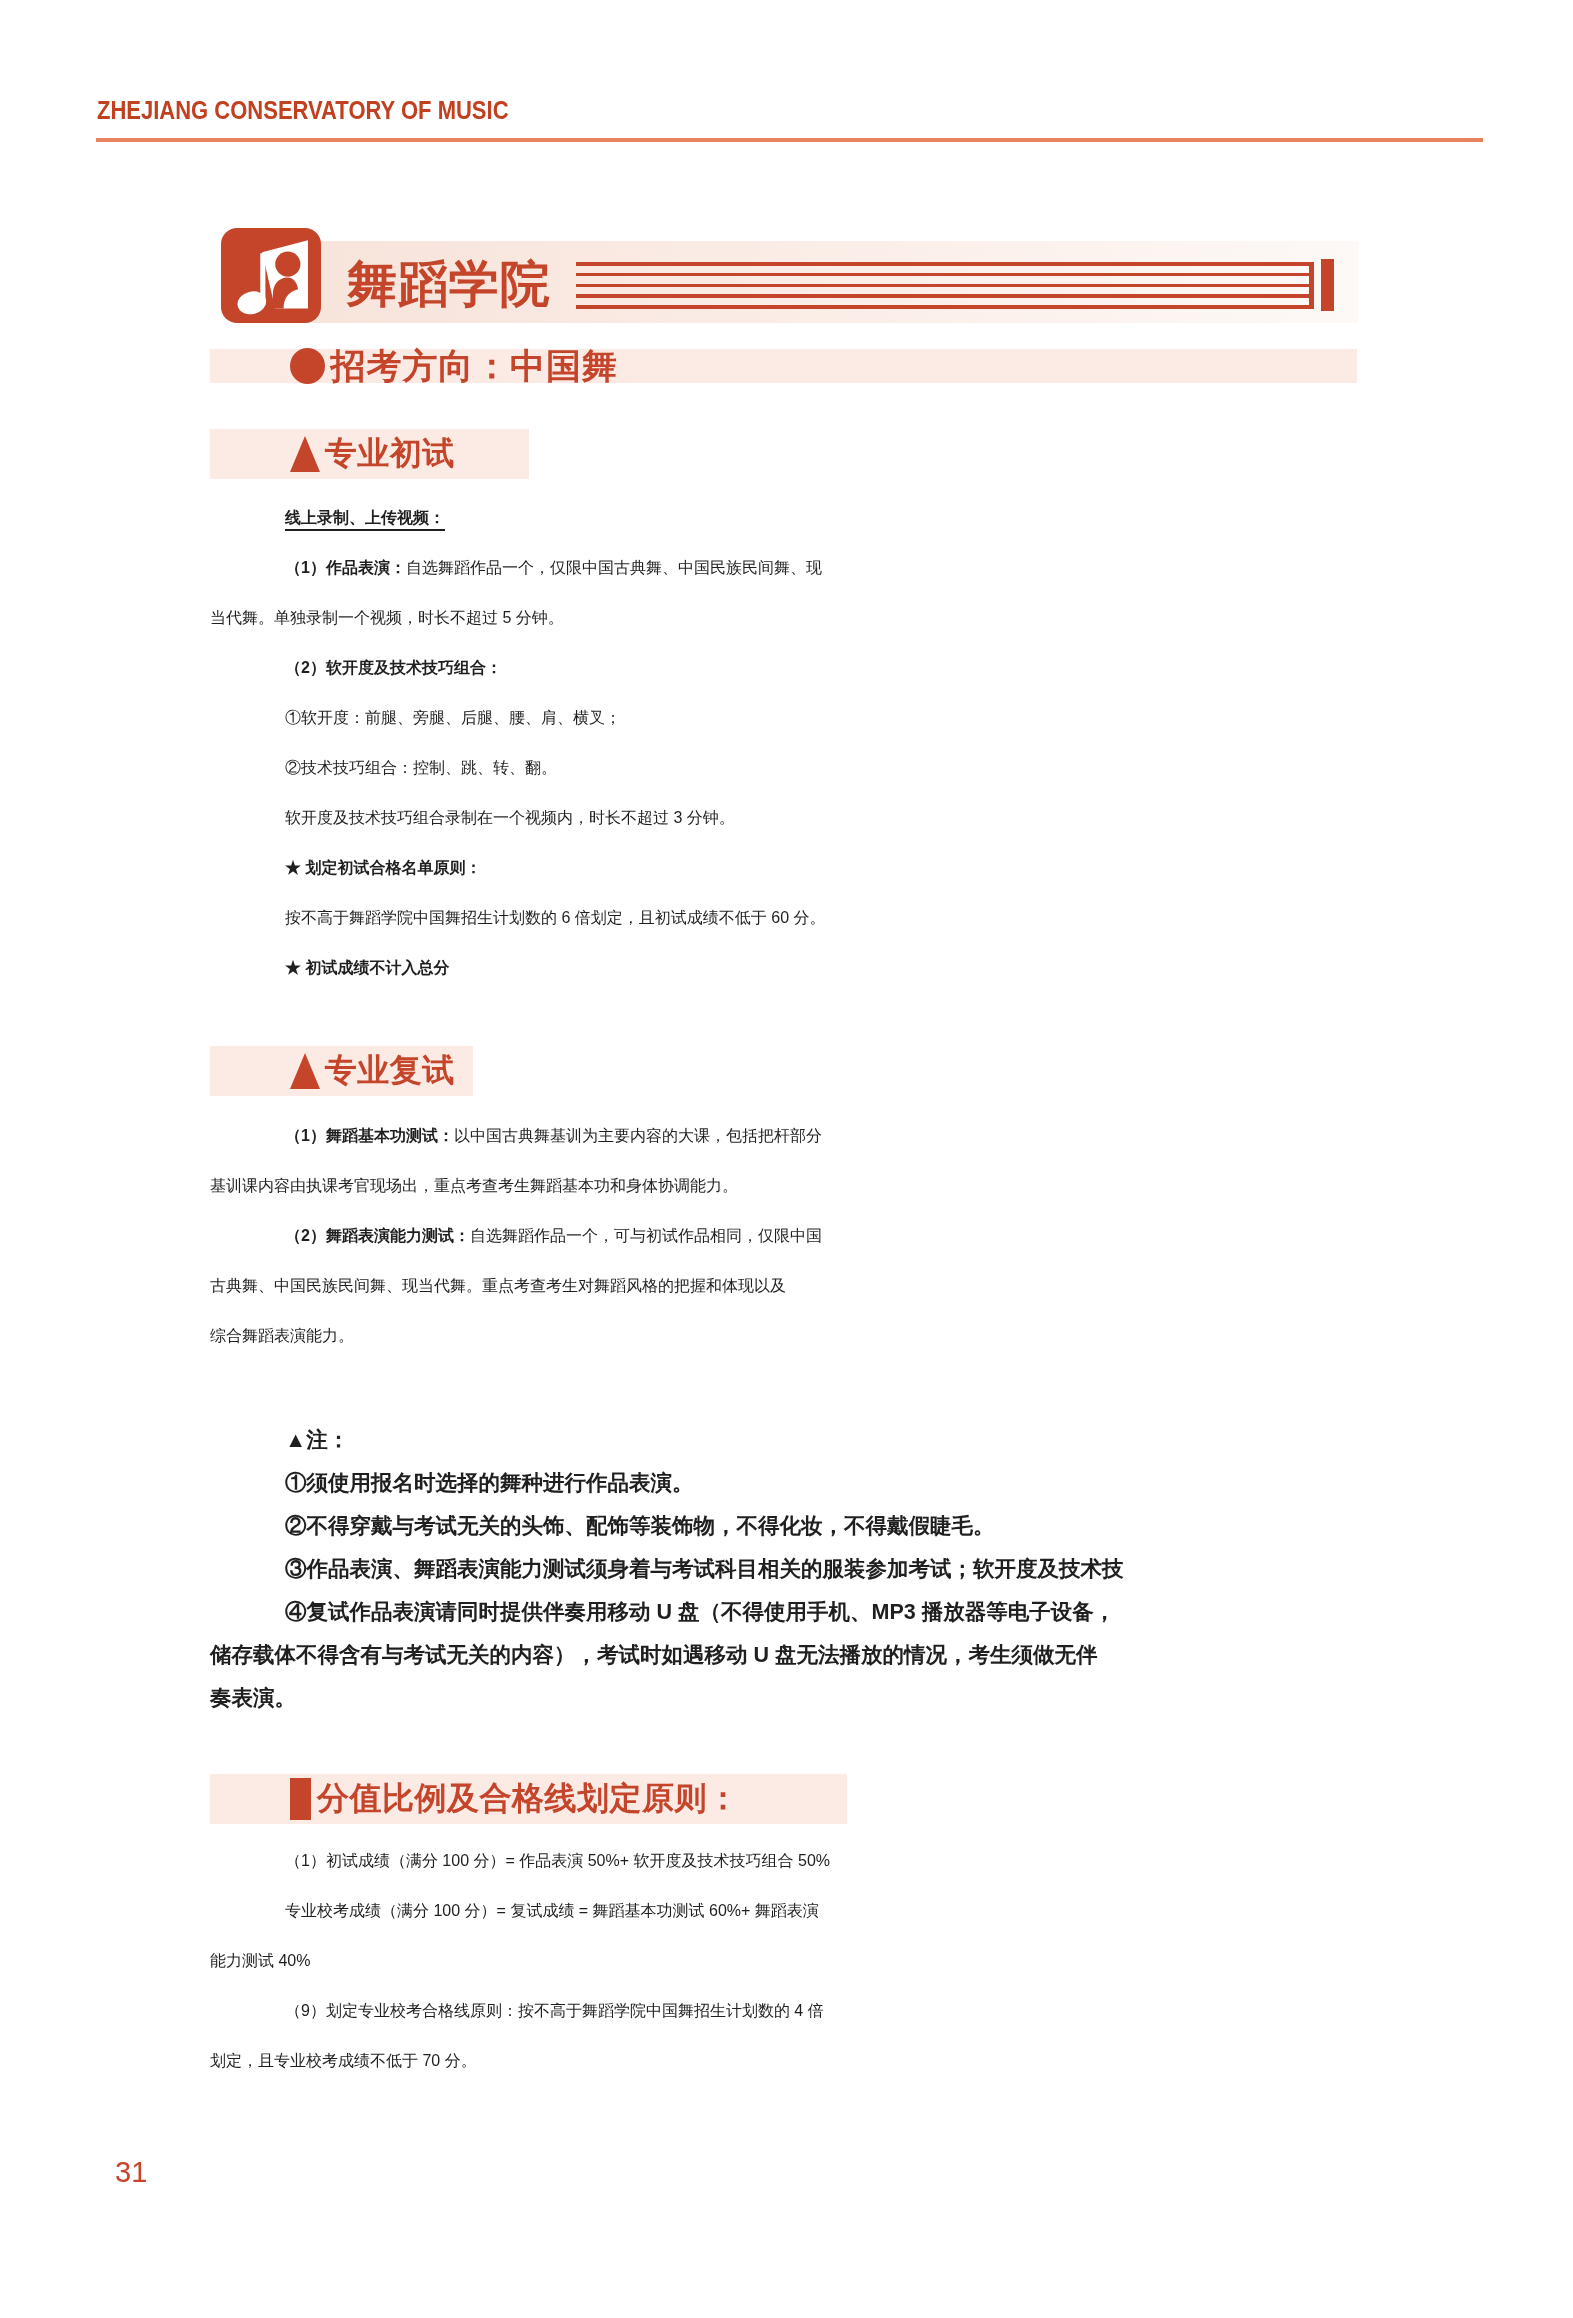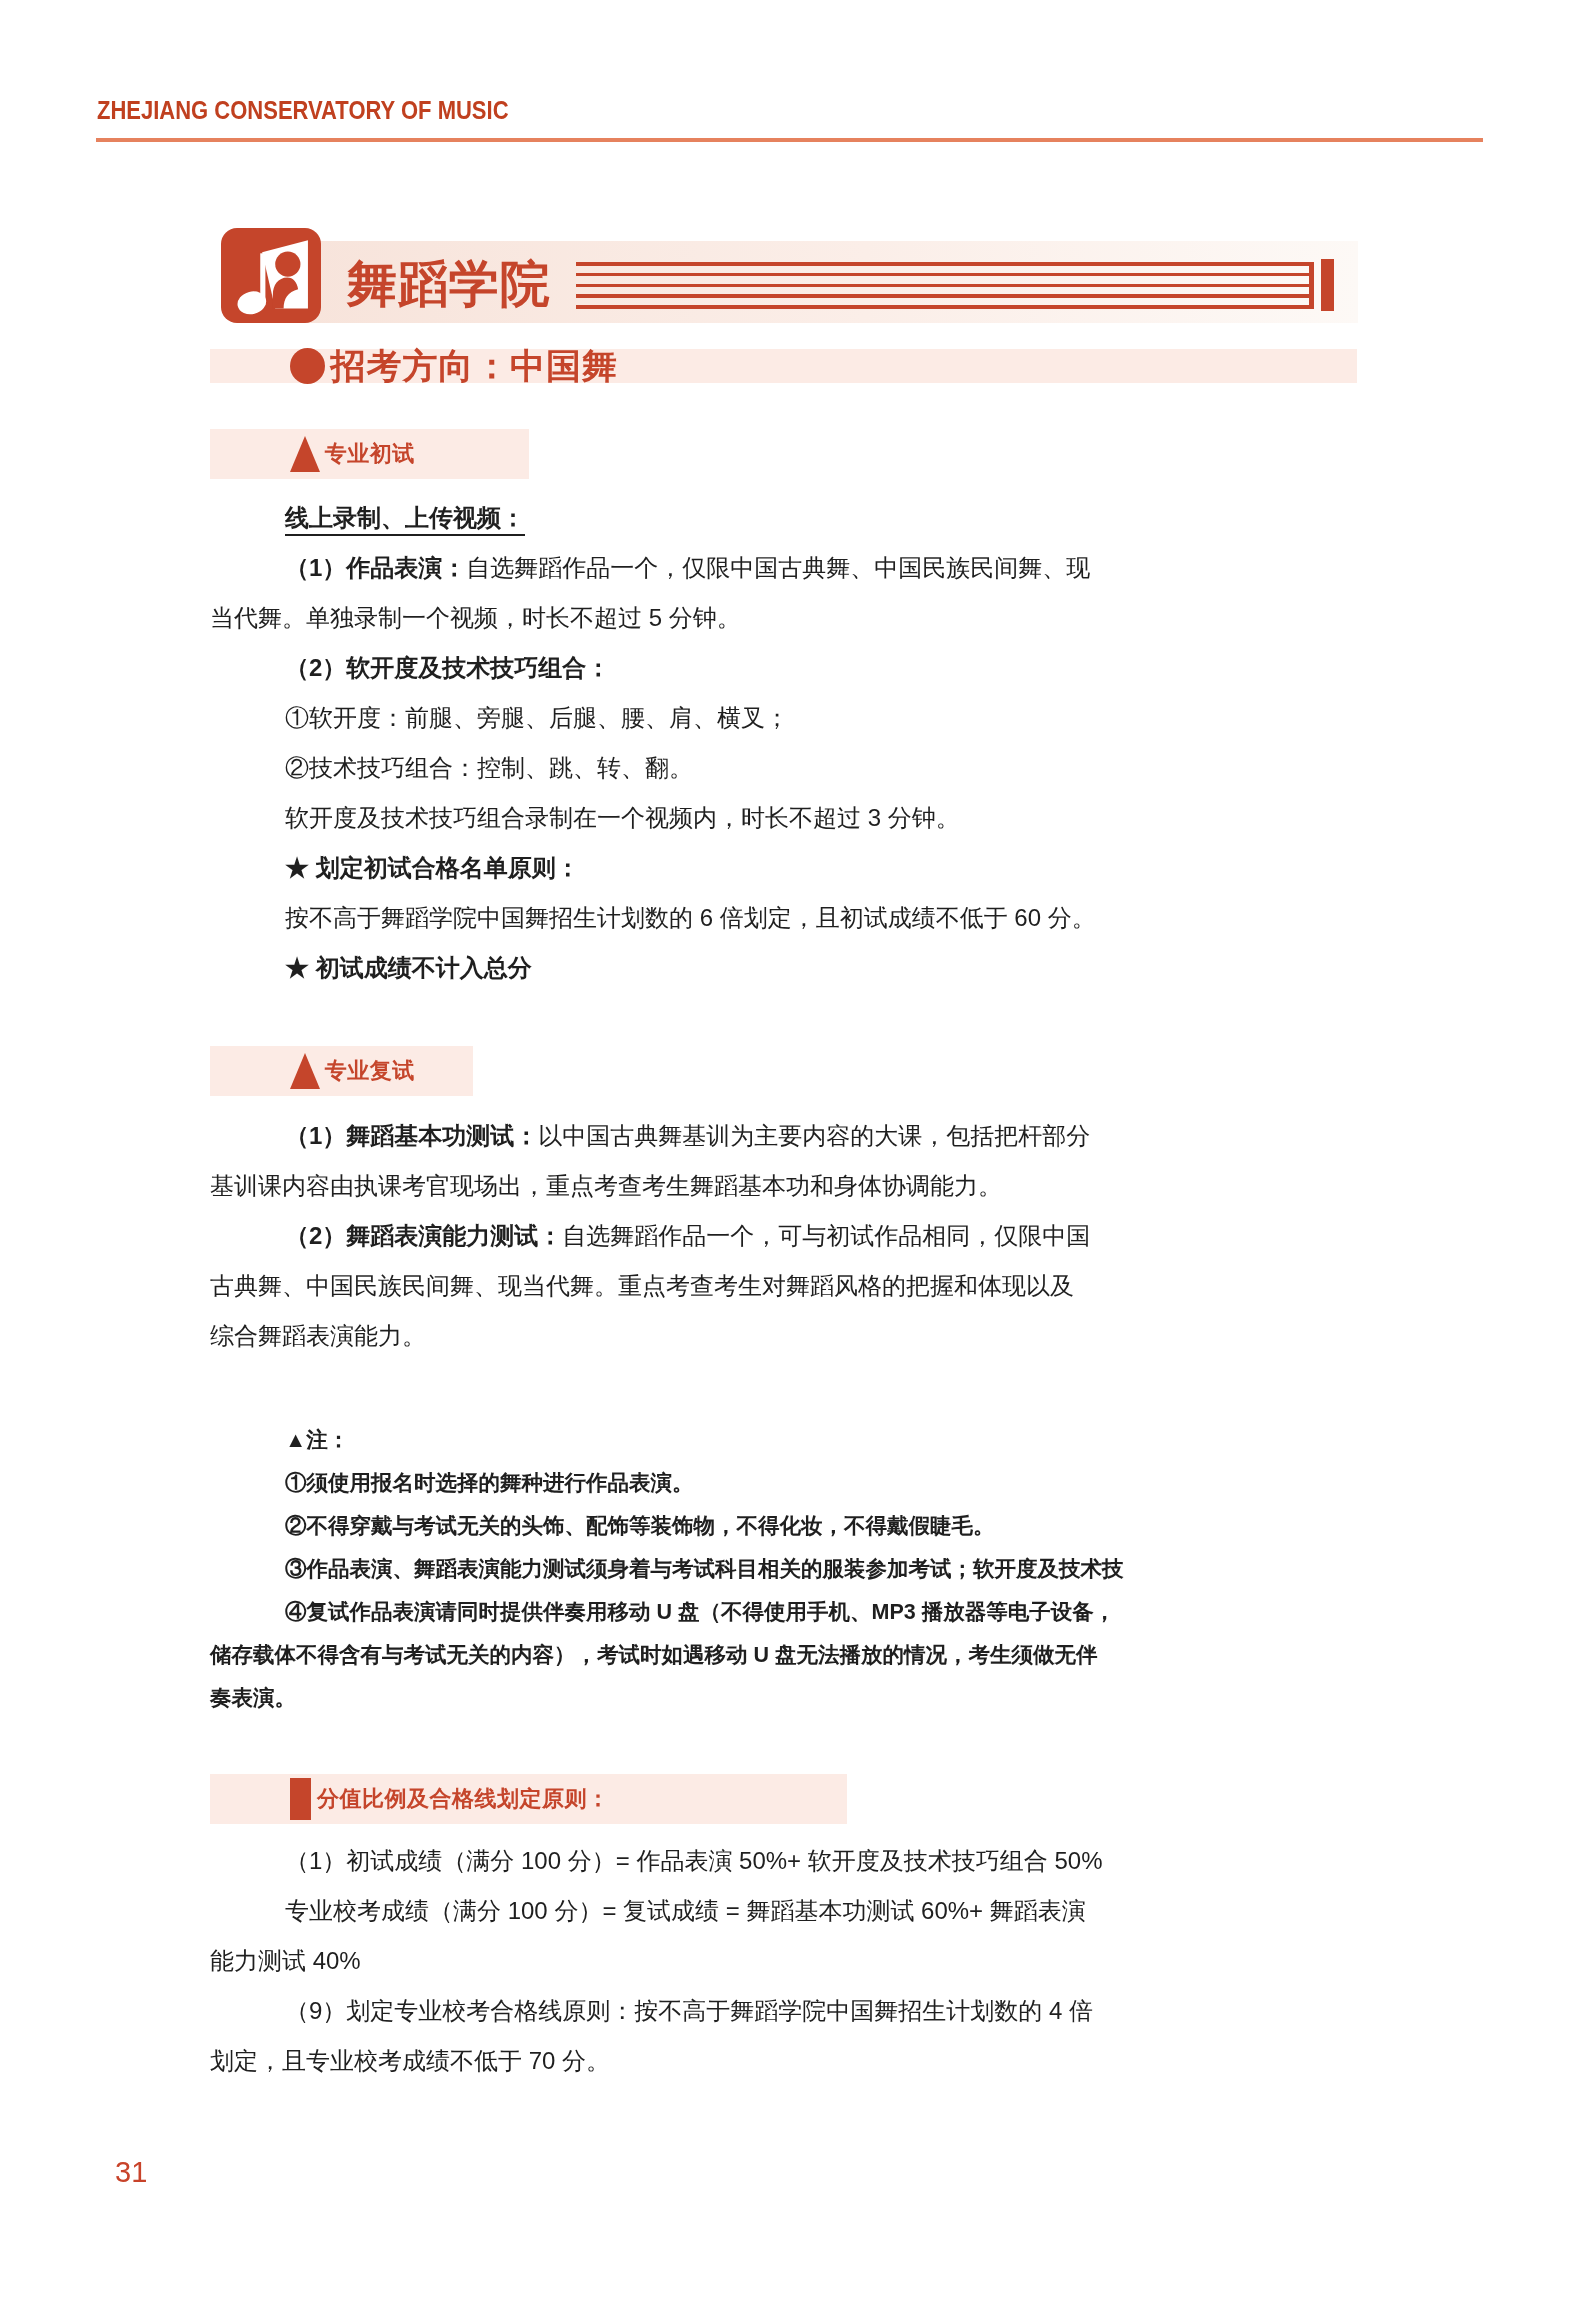--- a/index.html
+++ b/index.html
@@ -61,28 +61,28 @@
     display:flex;align-items:center;padding-left:80px;box-sizing:border-box;
   }
   .sec-box .tri{
     width:0;height:0;border-left:15px solid transparent;border-right:15px solid transparent;
     border-bottom:36px solid #c5452b;margin-right:4.7px;flex:0 0 auto;
   }
   .sec-box .bar{
     width:20.6px;height:42px;background:#c5452b;margin-right:6.5px;flex:0 0 auto;
   }
   .sec-box .slabel{
-    font-size:22px;font-weight:700;color:#c5452b;white-space:nowrap;letter-spacing:0.5px;
+    font-size:32px;font-weight:700;color:#c5452b;white-space:nowrap;letter-spacing:0.5px;
   }
   #sec-preliminary{top:429px;width:319px;}
   #sec-retest{top:1046px;width:263px;}
   #sec-score{top:1774px;width:637px;}
   
   .block{position:absolute;left:210px;}
-  .block .ln{height:50px;line-height:50px;font-size:24px;white-space:nowrap;}
+  .block .ln{height:50px;line-height:50px;font-size:16px;white-space:nowrap;}
   .block .ln b{font-weight:700;}
   .block.notes .ln{height:43px;line-height:43px;font-size:21.5px;font-weight:700;}
   .ind{padding-left:75px;}
   .ul{border-bottom:2.3px solid #1f1f1f;padding-bottom:2.8px;}
   #blk-preliminary{top:493px;}
   #blk-retest{top:1111px;}
   #blk-notes{top:1419px;}
   #blk-score{top:1836px;}
   
   .page-num{

